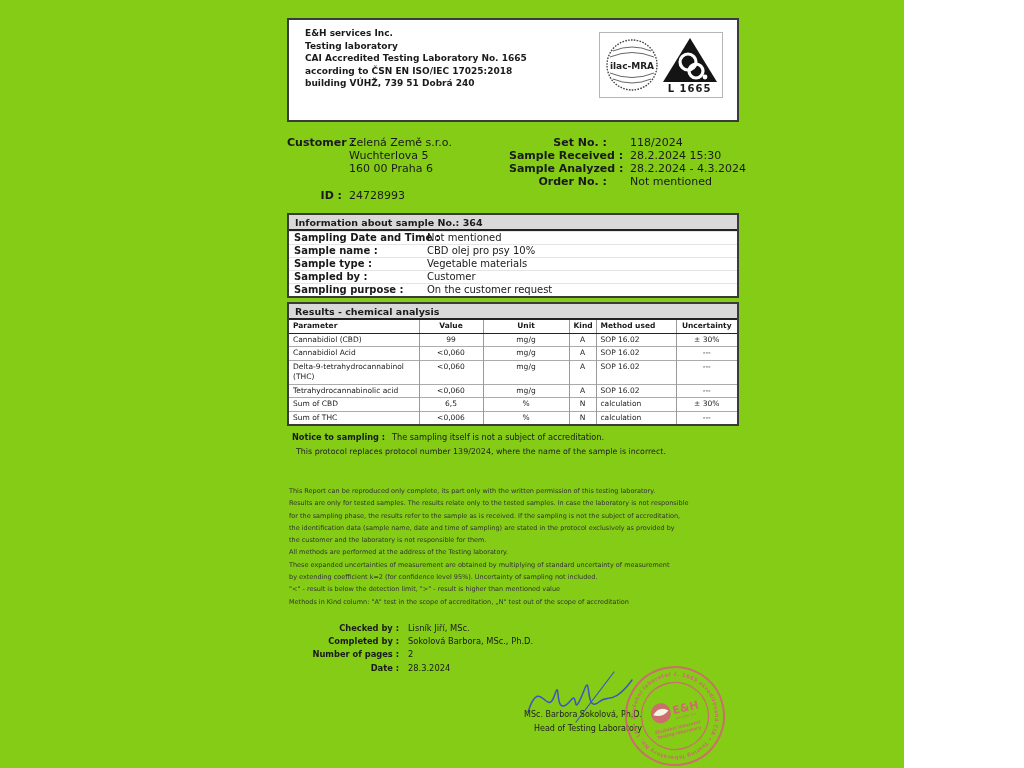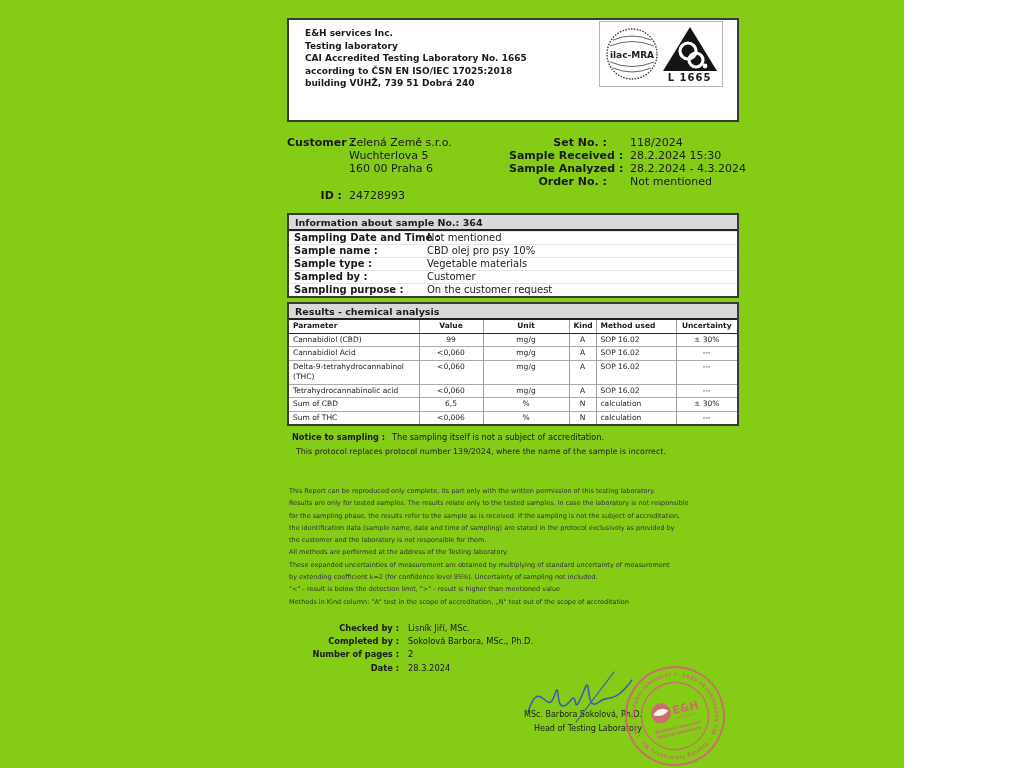--- a/index.html
+++ b/index.html
@@ -7,21 +7,21 @@
   .canvas {
     position:relative; width:904px; height:768px; background:#84cc16;
     font-family:"DejaVu Sans","Liberation Sans",sans-serif; color:#1a1a1a;
     overflow:hidden;
   }
   .abs { position:absolute; }
 
   
   .hdr { left:287px; top:18px; width:452px; height:104px; border:2px solid #3a3a3a; background:#fff; }
   .company { position:absolute; left:16px; top:7px; font-size:9px; font-weight:bold; line-height:12.6px; white-space:nowrap; }
-  .logobox { position:absolute; right:14px; top:1px; width:124px; height:66px; border:1px solid #b5b5b5; background:#fff;
+  .logobox { position:absolute; right:14px; top:12px; width:124px; height:66px; border:1px solid #b5b5b5; background:#fff;
              display:flex; align-items:center; justify-content:center; gap:3px; }
   .cai-col { display:flex; flex-direction:column; align-items:center; }
   .cai-label { font-size:10px; font-weight:bold; letter-spacing:1px; line-height:10px; margin-top:1px; }
   .doc-title { position:absolute; left:0; bottom:6px; width:100%; text-align:center;
                font-size:15px; font-weight:bold; letter-spacing:.5px; }
 
   
   .cust { left:287px; top:136px; width:452px; height:70px; font-size:11px; line-height:13px; }
   .clab { position:absolute; font-weight:bold; text-align:right; white-space:nowrap; }
   .cval { position:absolute; white-space:nowrap; }

